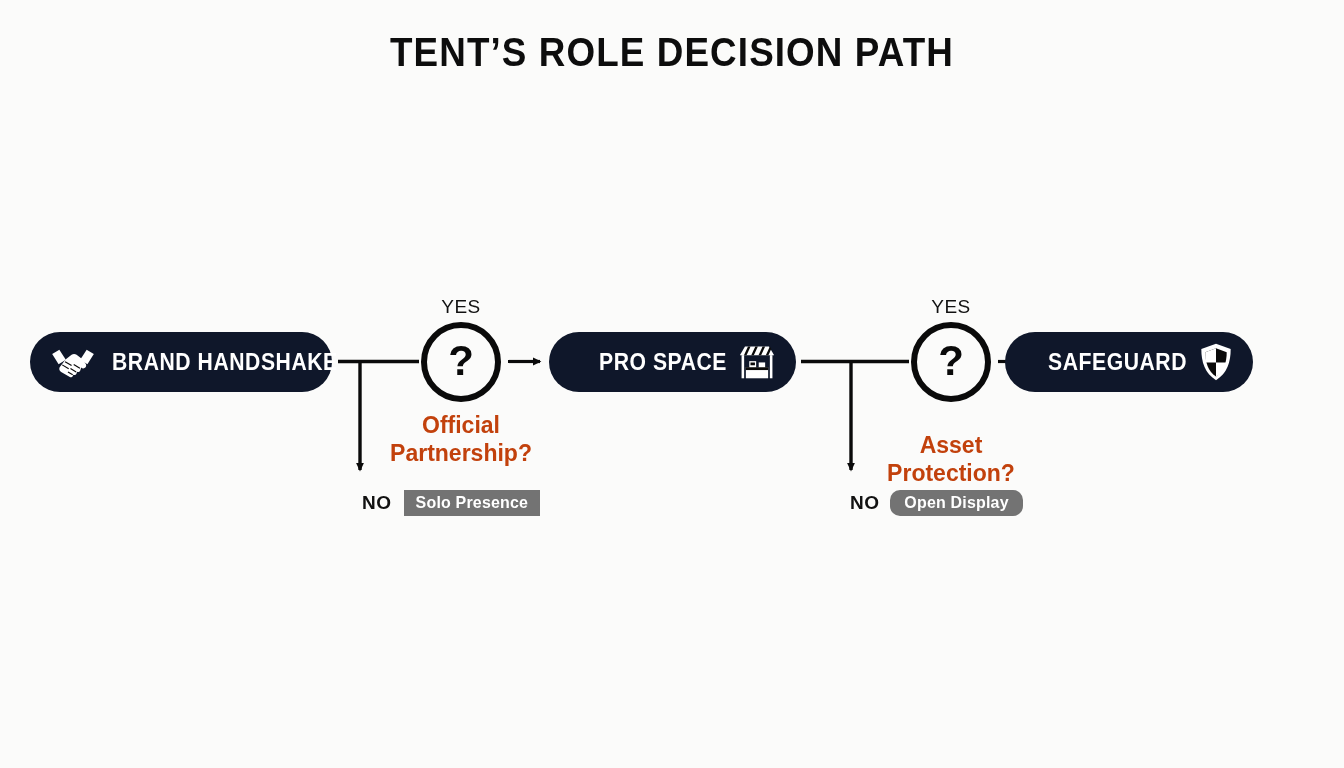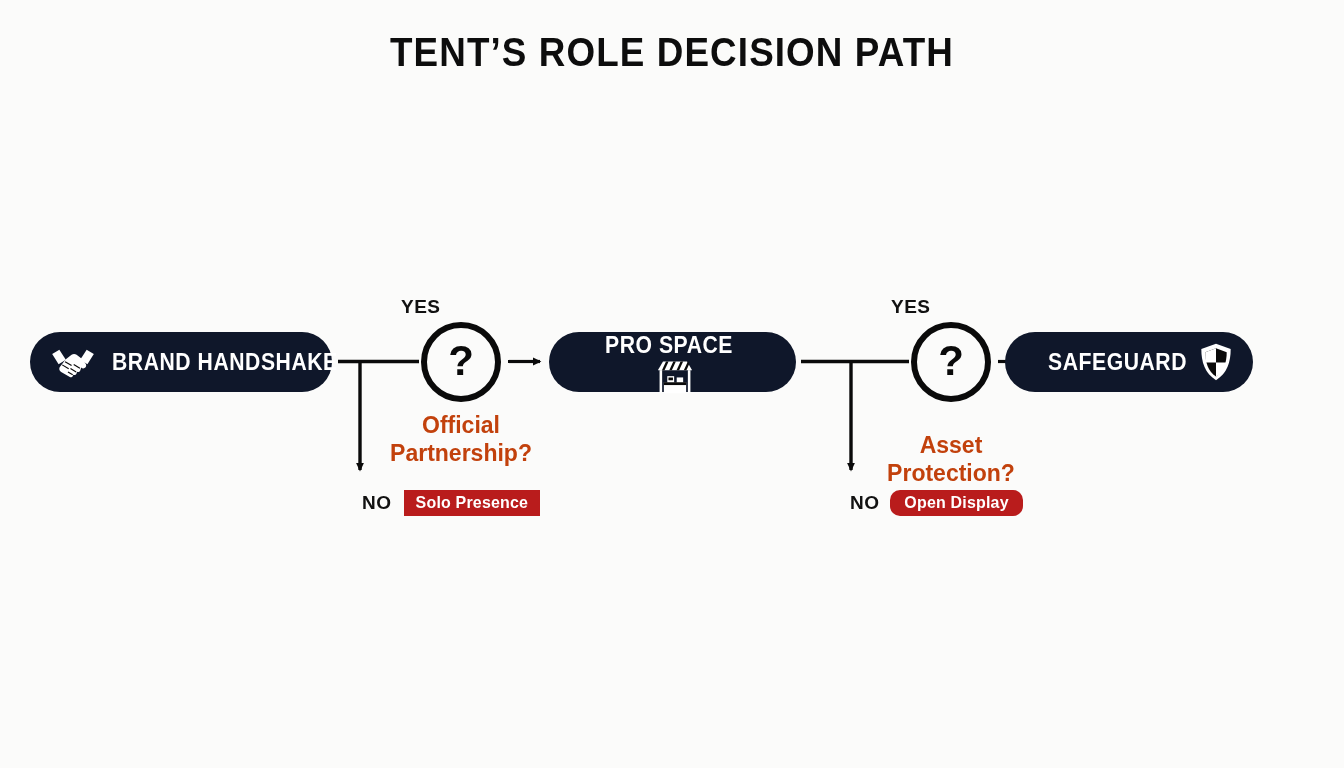--- a/index.html
+++ b/index.html
@@ -70,22 +70,21 @@
     padding: 0 22px 0 20px;
     justify-content: flex-start;
   }
   #pill-brand .ico { width: 46px; height: 34px; margin-right: 16px; }
 
   #pill-pro {
     left: 549px;
     top: 332px;
     width: 247px;
     padding: 0 20px 0 24px;
-    justify-content: space-between;
-    flex-direction: column;
+    justify-content: flex-end;
   }
   #pill-pro .ico { width: 38px; height: 36px; }
 
   #pill-safe {
     left: 1005px;
     top: 332px;
     width: 248px;
     padding: 0 20px 0 26px;
     justify-content: flex-end;
   }
@@ -115,23 +114,23 @@
     line-height: 1;
     color: #0a0a0a;
     margin-top: -2px;
   }
   #node-1 { left: 421px; top: 322px; }
   #node-2 { left: 911px; top: 322px; }
 
   .yes-label {
     position: absolute;
     width: 120px;
-    text-align: left;
-    font-family: "Liberation Sans Narrow", "Liberation Sans", sans-serif;
-    font-weight: bold;
+    text-align: center;
+    font-family: "Liberation Sans Narrow", "Liberation Sans", sans-serif;
+    font-weight: normal;
     font-size: 19px;
     letter-spacing: 0.5px;
     color: #111111;
   }
   #yes-1 { left: 401px; top: 296px; }
   #yes-2 { left: 891px; top: 296px; }
 
   .question-label {
     position: absolute;
     width: 220px;
@@ -153,21 +152,21 @@
     font-size: 19px;
     letter-spacing: 0.5px;
     color: #111111;
   }
   #no-1 { left: 362px; top: 492px; }
   #no-2 { left: 850px; top: 492px; }
 
   .chip {
     position: absolute;
     height: 26px;
-    background: #b91c1c;
+    background: #737373;
     color: #ffffff;
     display: flex;
     align-items: center;
     justify-content: center;
     padding: 0 12px;
     box-sizing: border-box;
   }
   .chip span {
     font-family: "Liberation Sans Narrow", "Liberation Sans", sans-serif;
     font-weight: bold;

